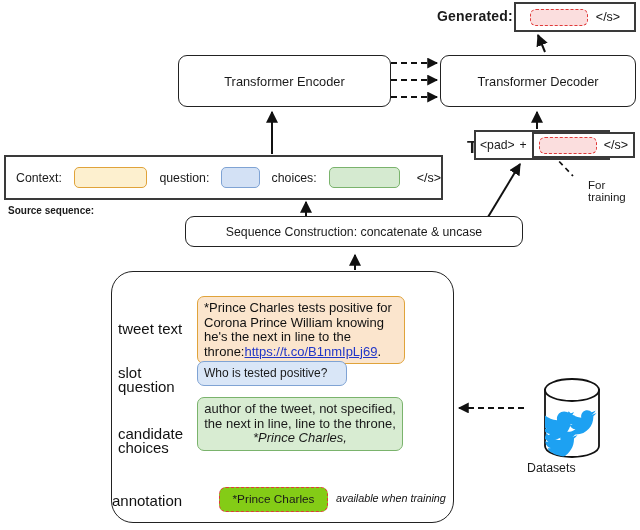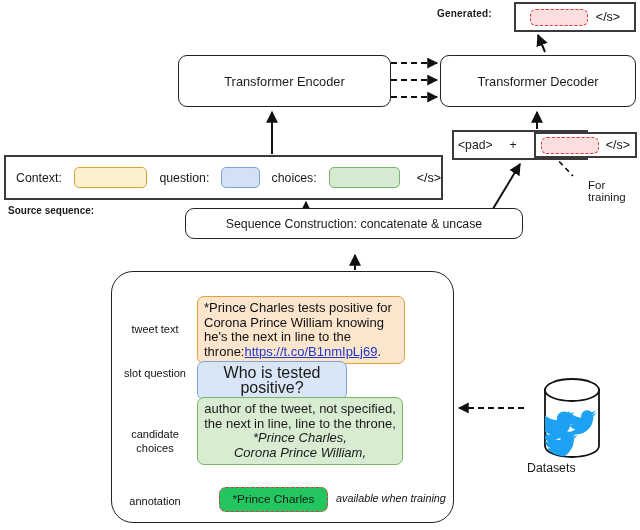--- a/index.html
+++ b/index.html
@@ -46,21 +46,21 @@
     border: 2px solid #3a3a3a;
     background: #fff;
     display: flex;
     align-items: center;
   }
 
   
   #generated-label {
     left: 437px; top: 8px;
     font-weight: bold;
-    font-size: 10px;
+    font-size: 14px;
     letter-spacing: .2px;
   }
   #generated-box {
     left: 514px; top: 2px;
     width: 122px; height: 30px;
     justify-content: center;
     gap: 8px;
   }
   .redslot {
     box-sizing: border-box;
@@ -88,24 +88,24 @@
   #encoder-box span, #decoder-box span { font-size: 12.8px; }
 
   
   #target-label {
     left: 429px; top: 138px;
     font-weight: bold;
     font-size: 17px;
     margin-left: 38px;
   }
   #target-box {
-    left: 452px; top: 130px;
+    left: 474px; top: 130px;
     width: 136px; height: 30px;
     padding-left: 4px;
-    gap: 16px;
+    gap: 4px;
   }
   #target-box .pad { font-size: 12.2px; }
   #target-box .plus { font-size: 12.2px; padding: 0 1px; }
   #target-inner {
     box-sizing: border-box;
     border: 2px solid #3a3a3a;
     background: #fff;
     height: 26px;
     display: flex;
     align-items: center;
@@ -138,38 +138,37 @@
   #source-bar .eos { margin-left: 5px; }
 
   #source-sequence-label {
     left: 8px; top: 205px;
     font-weight: bold;
     font-size: 10px;
   }
 
   
   #seqcon-box {
-    left: 185px; top: 208px;
+    left: 185px; top: 216px;
     width: 338px; height: 31px; text-align: right;
   }
   #seqcon-box span { font-size: 12.3px; }
 
   
   #data-panel {
     left: 111px; top: 271px;
     width: 343px; height: 252px;
     box-sizing: border-box;
     border: 1.6px solid #222;
     border-radius: 22px;
     background: #fff;
   }
   .row-label {
     position: absolute;
-    font-size: 11px;
-    text-align: center;
+    font-size: 15px;
     line-height: 14px;
     color: #111;
   }
 
   .databox {
     position: absolute;
     box-sizing: border-box;
     border-radius: 7px;
     font-size: 13px;
     line-height: 14.6px;
@@ -184,36 +183,35 @@
   }
   #tweet-box a, #tweet-link {
     color: #2036c8;
     text-decoration: underline;
   }
   #question-box {
     left: 197px; top: 361px;
     width: 150px;
     border: 1.5px solid #7fa3d4;
     background: #d9e6f7;
-    text-align: center;
-    font-size: 16px;
+    font-size: 12px;
   }
   #choices-box {
     left: 197px; top: 397px;
     width: 206px;
     border: 1.5px solid #7ab36c;
     background: #d8ecd2;
     text-align: center;
   }
   #choices-box .it { font-style: italic; }
   #annotation-box {
     left: 219px; top: 487px;
     width: 109px;
     border: 1.5px dashed #e03a3a;
-    background: #22c55e;
+    background: #84cc16;
     text-align: center;
     font-size: 11.8px;
   }
   #available-note {
     left: 336px; top: 492px;
     font-size: 10.8px;
     font-style: italic;
     color: #111;
   }
 
@@ -316,21 +314,20 @@
   <div class="databox" id="question-box">Who is tested positive?</div>
 
   <div class="row-label" id="label-cand">
     <div>candidate</div>
     <div>choices</div>
   </div>
   <div class="databox" id="choices-box">
     <div>author of the tweet, not specified,</div>
     <div>the next in line, line to the throne,</div>
     <div class="it">*Prince Charles,</div>
-    <div><i>Corona Prince William,</i></div>
   </div>
 
   <div class="row-label" id="label-annot">annotation</div>
   <div class="databox" id="annotation-box">*Prince Charles</div>
   <div class="abs" id="available-note">available when training</div>
 
   <div class="abs" id="datasets-group">
     <svg width="90" height="90" viewBox="0 0 90 90">
       <defs>
         <clipPath id="cylclip">

